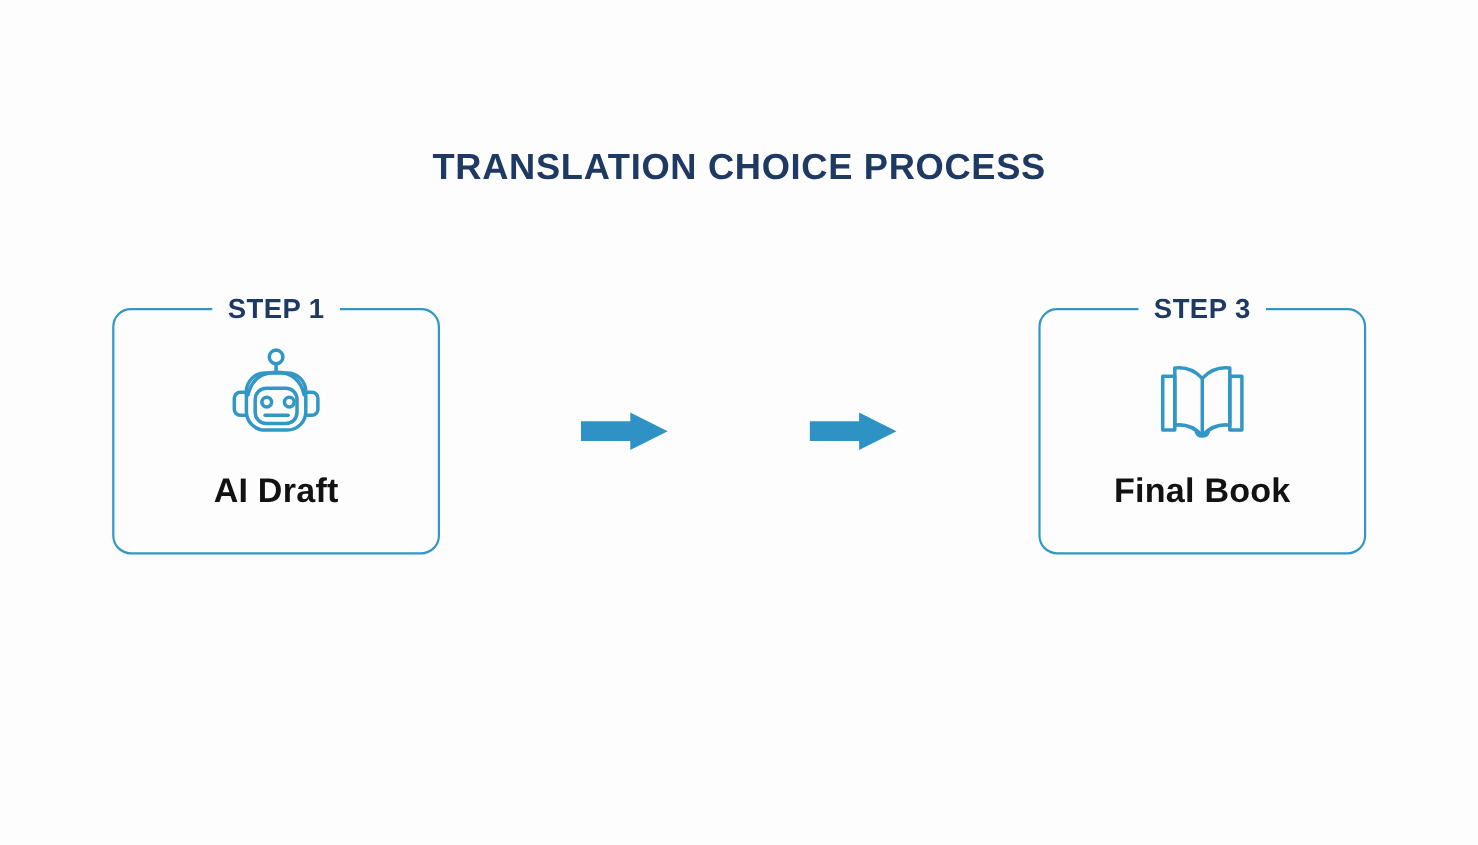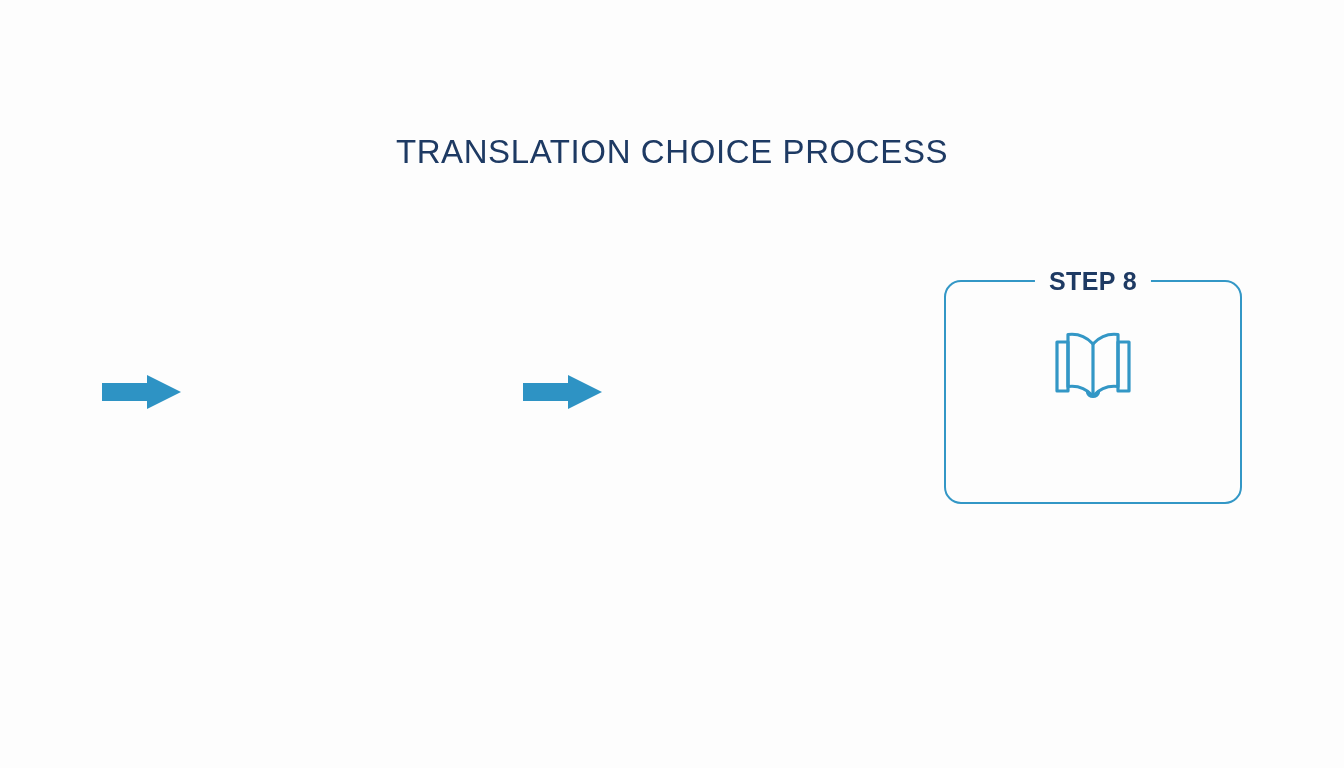--- a/index.html
+++ b/index.html
@@ -22,21 +22,21 @@
   }
 
   
   .title {
     position: absolute;
     top: 133px;
     left: 0;
     width: 100%;
     text-align: center;
     font-size: 33px;
-    font-weight: 400;
+    font-weight: 700;
     letter-spacing: 0.6px;
     color: #1e3a63;
     white-space: nowrap;
   }
 
   
   .flow {
     position: absolute;
     top: 280px;
     left: 102px;
@@ -106,50 +106,79 @@
 </style>
 </head>
 <body>
 
 <div class="canvas">
 
   <div class="title">TRANSLATION CHOICE PROCESS</div>
 
   <div class="flow">
 
+    <div class="step-card">
+      <div class="step-legend">STEP 1</div>
+
+      <div class="step-icon">
+        <svg width="92" height="92" viewBox="0 0 92 92" fill="none" stroke="#3397c6" stroke-width="3.2" stroke-linecap="round" stroke-linejoin="round">
+
+          <circle cx="46" cy="10.5" r="6.2"></circle>
+          <line x1="46" y1="16.7" x2="46" y2="25"></line>
+
+          <rect x="19" y="25" width="54" height="52" rx="17" ry="17"></rect>
+
+          <path d="M20.5 45 C24 29.5 34 24.5 46 24.5 C58 24.5 68 29.5 71.5 45"></path>
+
+          <path d="M19 42.5 h-5.5 a5.5 5.5 0 0 0 -5.5 5.5 v10 a5.5 5.5 0 0 0 5.5 5.5 H19"></path>
+
+          <path d="M73 42.5 h5.5 a5.5 5.5 0 0 1 5.5 5.5 v10 a5.5 5.5 0 0 1 -5.5 5.5 H73"></path>
+
+          <rect x="27" y="39" width="38" height="32" rx="10" ry="10"></rect>
+
+          <circle cx="37.5" cy="51.5" r="4.4"></circle>
+          <circle cx="58" cy="51.5" r="4.4"></circle>
+
+          <line x1="36" y1="63.5" x2="57" y2="63.5"></line>
+        </svg>
+      </div>
+
+      <div class="step-label">AI Draft</div>
+    </div>
 
     <div class="arrow">
       <svg width="80" height="40" viewBox="0 0 80 40">
         <polygon points="0,11 45,11 45,3 79,20 45,37 45,29 0,29" fill="#2e93c4"></polygon>
       </svg>
     </div>
 
 
     <div class="arrow">
       <svg width="80" height="40" viewBox="0 0 80 40">
         <polygon points="0,11 45,11 45,3 79,20 45,37 45,29 0,29" fill="#2e93c4"></polygon>
       </svg>
     </div>
 
     <div class="step-card">
-      <div class="step-legend">STEP 8</div>
+      <div class="step-legend">STEP 3</div>
 
       <div class="step-icon">
         <svg width="92" height="92" viewBox="0 0 92 92" fill="none" stroke="#3397c6" stroke-width="3.2" stroke-linecap="round" stroke-linejoin="round">
 
           <path d="M10 28 h11 v49 h-11 z"></path>
 
           <path d="M82 28 h-11 v49 h11 z"></path>
 
           <path d="M45.5 29.5 C38 21.5 29 19.5 21 20.5 v52 c8 -1 17 1 24.5 9"></path>
 
           <path d="M46.5 29.5 C54 21.5 63 19.5 71 20.5 v52 c-8 -1 -17 1 -24.5 9"></path>
 
           <line x1="46" y1="29.8" x2="46" y2="81"></line>
 
           <path d="M40.5 78.5 a5.8 5.8 0 0 0 11 0"></path>
         </svg>
       </div>
 
+      <div class="step-label">Final Book</div>
     </div>
 
   </div>
 </div>
 
 </body></html>

